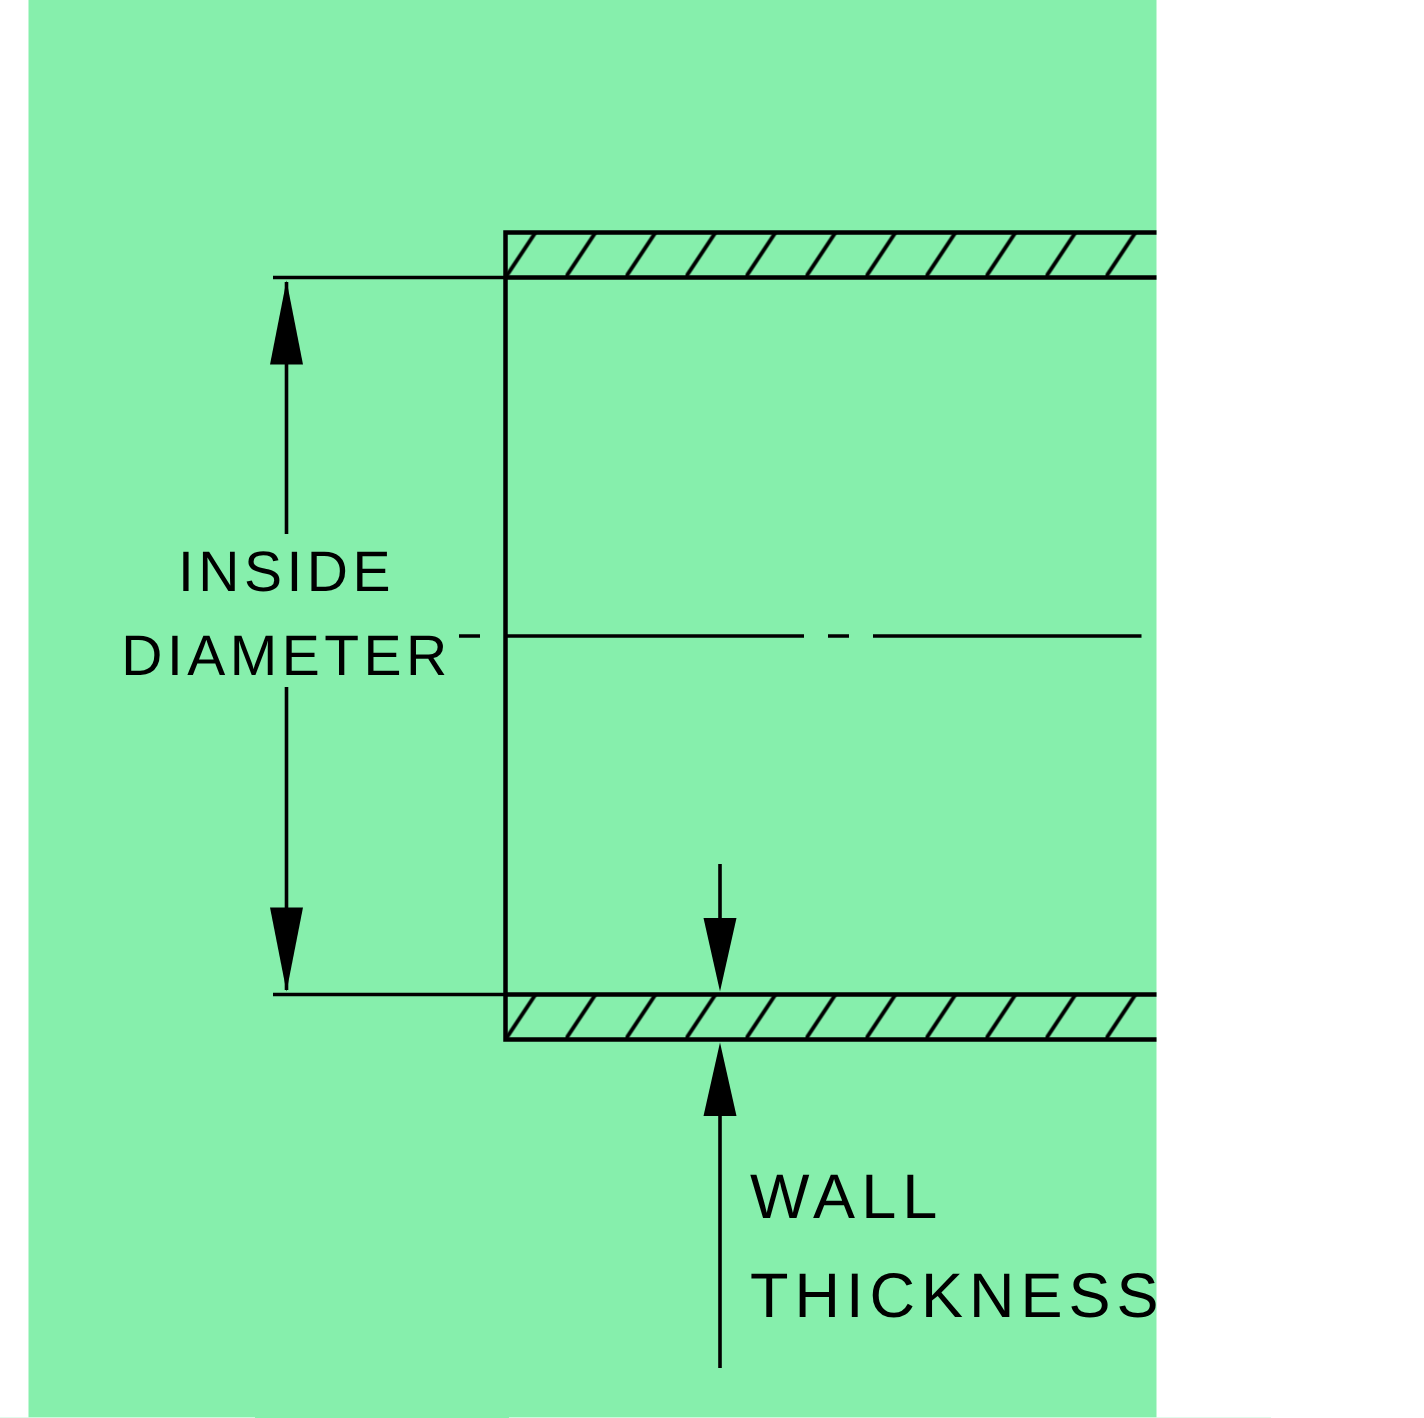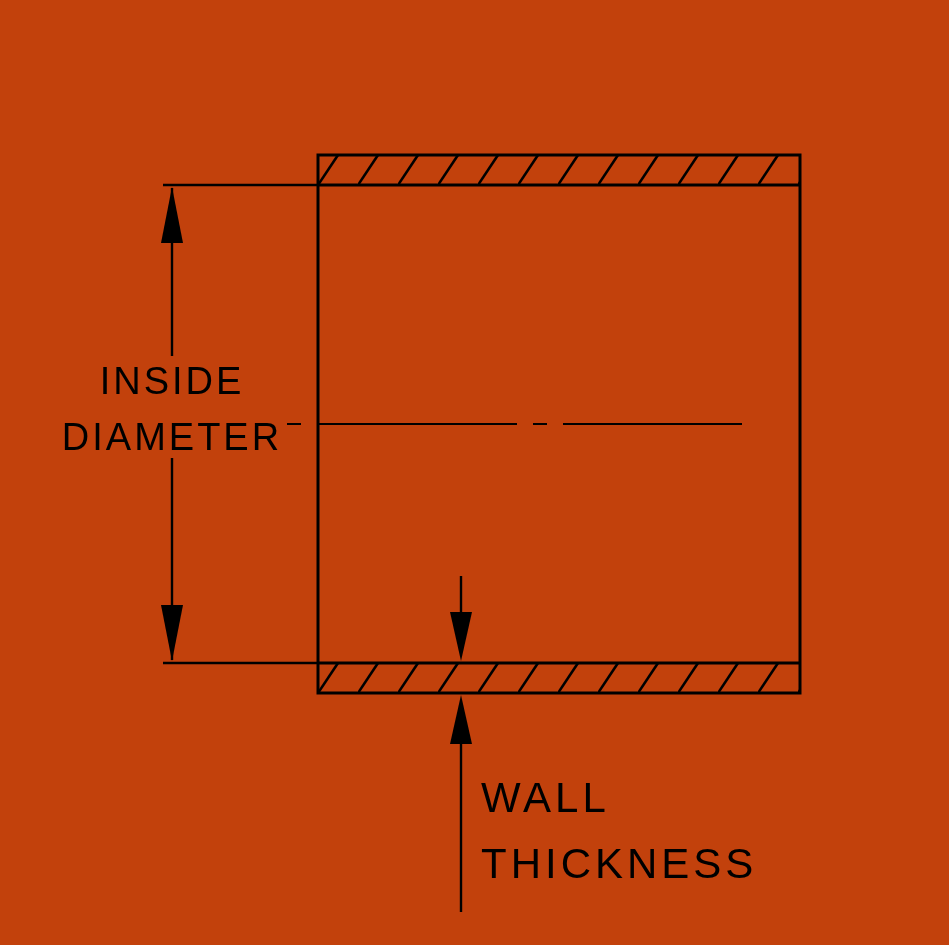--- a/index.html
+++ b/index.html
@@ -2,24 +2,25 @@
 <html><head>
 <meta charset="utf-8">
 <style>
   html, body {
     margin: 0;
     padding: 0;
     background: #ffffff;
   }
   .stage {
     position: relative;
-    width: 949px;
+    width: 752px;
     height: 945px;
-    background: #c2410c;
+    background: #86efac;
     overflow: hidden;
+    margin-left: 19px;
   }
   text {
     font-family: "Liberation Sans", "DejaVu Sans", sans-serif;
     fill: #000000;
   }
   .dim-label {
     font-size: 38px;
     letter-spacing: 3px;
     font-weight: 400;
   }

